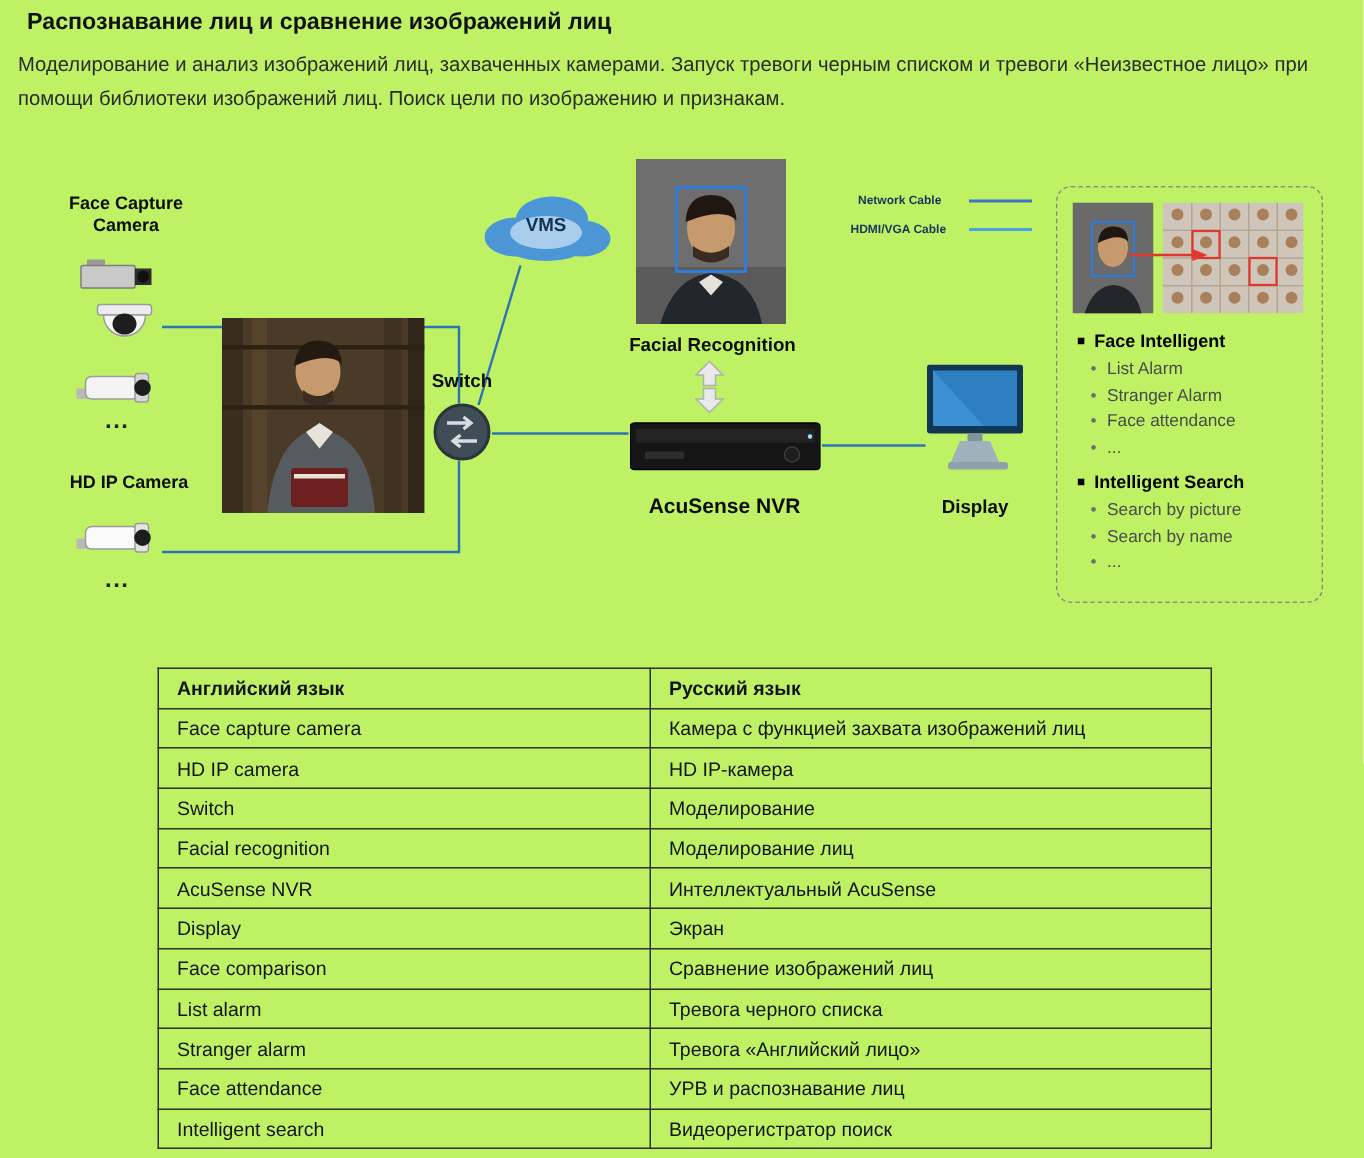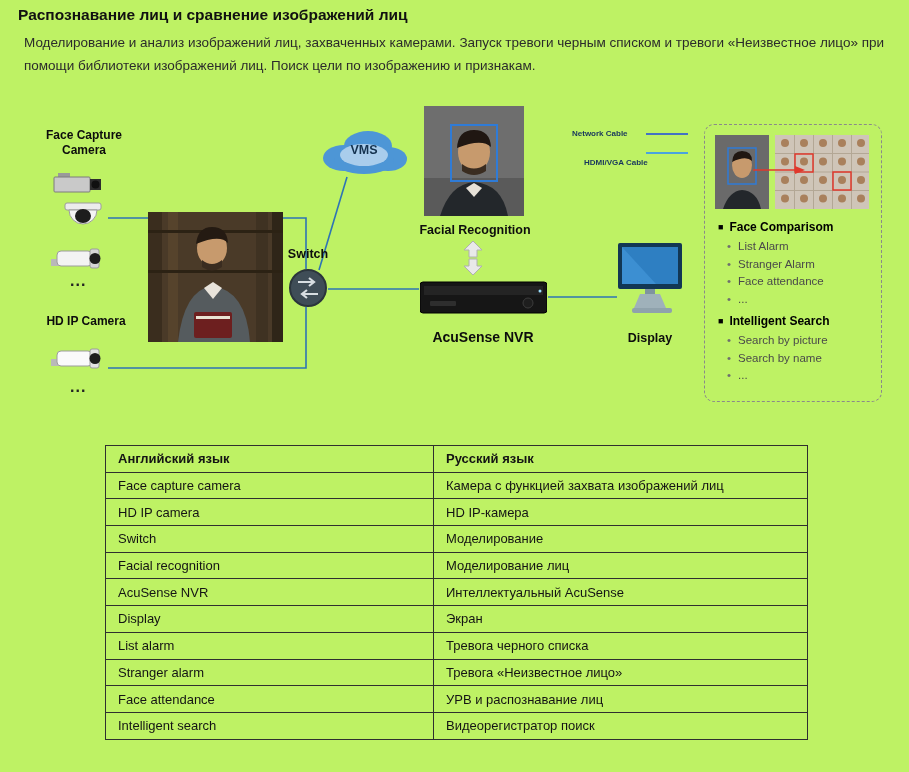--- a/index.html
+++ b/index.html
@@ -1,20 +1,20 @@
 <!DOCTYPE html>
 <html><head>
 <meta charset="utf-8">
 <style>
   html,body{margin:0;padding:0;background:#fff;}
   #page{position:relative;width:909px;height:772px;background:#bef264;overflow:hidden;
         font-family:Liberation Sans, sans-serif;color:#1a1a1a;}
   .abs{position:absolute;}
   .title{left:18px;top:6px;font-size:15.5px;font-weight:bold;color:#111;}
-  .desc{left:24px;top:31px;width:862px;font-size:13.5px;line-height:23px;color:#2b2b2b;}
+  .desc{left:12px;top:31px;width:862px;font-size:13.5px;line-height:23px;color:#2b2b2b;}
   .lbl{font-weight:bold;font-size:12px;color:#0d0d0d;text-align:center;line-height:15px;}
   .dots{font-weight:bold;font-size:16px;color:#222;letter-spacing:1px;}
   svg{display:block;}
   #lines{left:0;top:0;width:909px;height:772px;z-index:0;pointer-events:none;}
   .z2{z-index:2;}
   .cloud-txt{left:316px;top:143px;width:96px;text-align:center;font-weight:bold;
              font-size:12.5px;color:#14324f;z-index:3;}
   .legend-lbl{font-size:8px;font-weight:bold;color:#17365d;white-space:nowrap;}
   .legend-line{height:2px;z-index:2;}
   .feature-box{left:704px;top:124px;width:178px;height:278px;border:1.6px dashed #8a8a8a;
@@ -169,21 +169,21 @@
       <path d="M4 4 L38 41 H4 Z" fill="#3c8fd2"></path>
       <rect x="27" y="46" width="10" height="5" fill="#7f949e"></rect>
       <path d="M22 51 h20 l6 14 h-32 z" fill="#9fb1ba"></path>
       <rect x="14" y="65" width="40" height="5" rx="2" fill="#8fa2ac"></rect>
     </svg>
   </div>
   <div class="abs lbl" style="left:618px;top:331px;width:64px;font-size:12.5px;">Display</div>
 
   <div class="abs legend-lbl" style="left:572px;top:129px;">Network Cable</div>
   <div class="abs legend-line" style="left:646px;top:133px;width:42px;background:#4472c4;"></div>
-  <div class="abs legend-lbl" style="left:584px;top:148px;margin-top:10px;">HDMI/VGA Cable</div>
+  <div class="abs legend-lbl" style="left:567px;top:148px;">HDMI/VGA Cable</div>
   <div class="abs legend-line" style="left:646px;top:152px;width:42px;background:#4aa3df;"></div>
 
   <div class="abs feature-box">
 
     <div class="abs z2" style="left:10px;top:10px;">
       <svg width="54" height="74" viewBox="0 0 54 74">
         <rect width="54" height="74" fill="#6a6a6a"></rect>
         <path d="M8 74 q6 -18 19 -19 q15 1 19 19 z" fill="#23272b"></path>
         <ellipse cx="27" cy="30" rx="10" ry="13" fill="#c79a6d"></ellipse>
         <path d="M17 27 q1 -11 10 -11 q10 0 10 10 q-6 -6 -20 1 z" fill="#201712"></path>
@@ -224,21 +224,21 @@
 
     <div class="abs" style="left:46px;top:38px;z-index:4;">
       <svg width="58" height="14" viewBox="0 0 58 14">
         <path d="M2 7 H44" stroke="#e0382c" stroke-width="1.6" fill="none"></path>
         <path d="M44 3 L54 7 L44 11 Z" fill="#e0382c"></path>
       </svg>
     </div>
 
     <div class="feat-head" style="top:95px;">
       <span class="sq">■</span>
-      <span>Face Comparisom</span>
+      <span>Face Intelligent</span>
     </div>
     <div class="feat-list" style="top:113px;">
       <div class="feat-item">
           <span class="dot">•</span>
           <span>List Alarm</span>
         </div>
       <div class="feat-item">
           <span class="dot">•</span>
           <span>Stranger Alarm</span>
         </div>
@@ -298,26 +298,30 @@
         </tr>
       <tr>
           <td>AcuSense NVR</td>
           <td>Интеллектуальный AcuSense</td>
         </tr>
       <tr>
           <td>Display</td>
           <td>Экран</td>
         </tr>
       <tr>
+          <td>Face comparison</td>
+          <td>Сравнение изображений лиц</td>
+        </tr>
+      <tr>
           <td>List alarm</td>
           <td>Тревога черного списка</td>
         </tr>
       <tr>
           <td>Stranger alarm</td>
-          <td>Тревога «Неизвестное лицо»</td>
+          <td>Тревога «Английский лицо»</td>
         </tr>
       <tr>
           <td>Face attendance</td>
           <td>УРВ и распознавание лиц</td>
         </tr>
       <tr>
           <td>Intelligent search</td>
           <td>Видеорегистратор поиск</td>
         </tr>
     </tbody>

